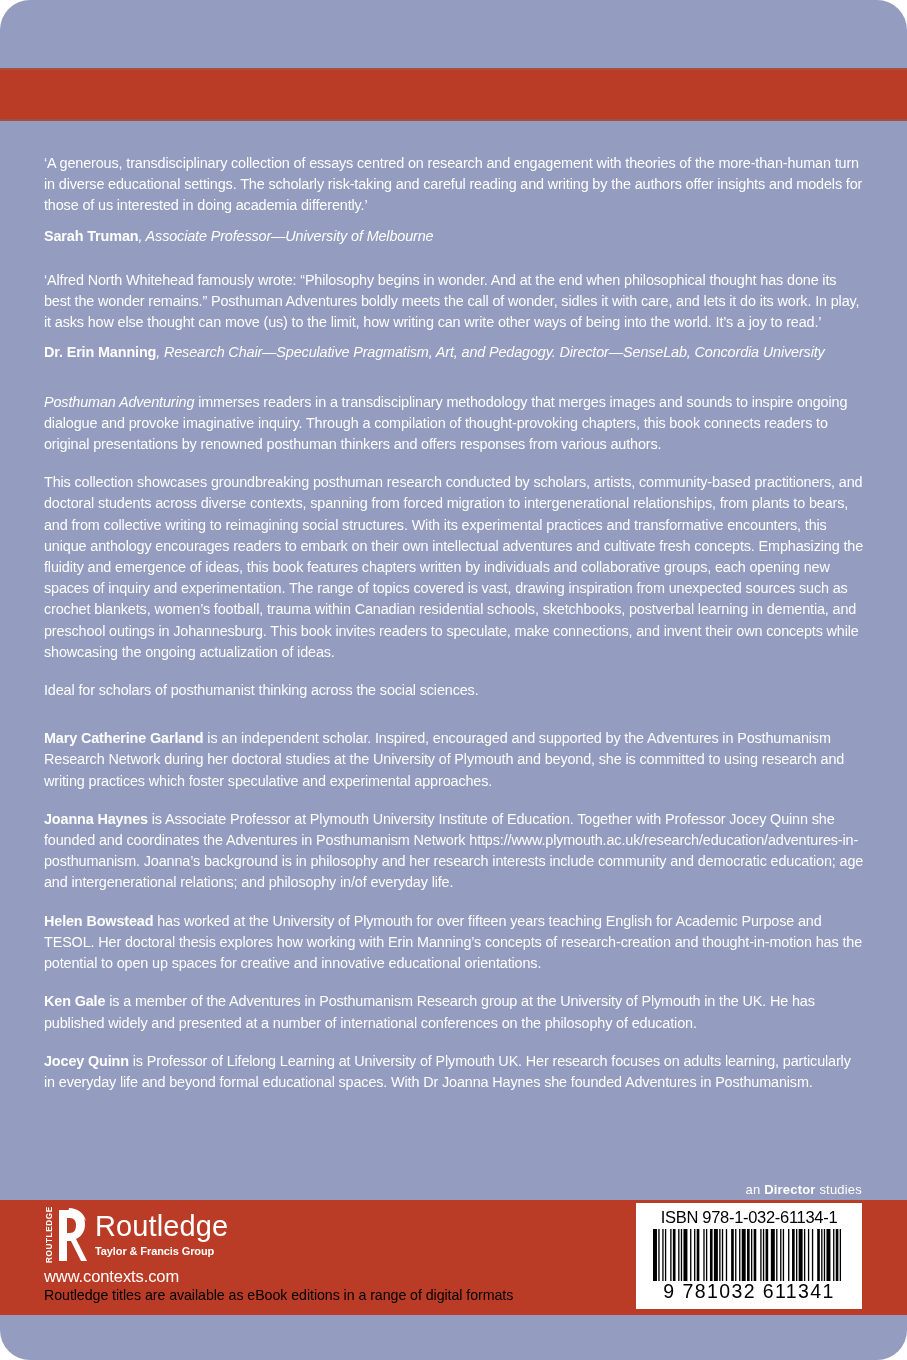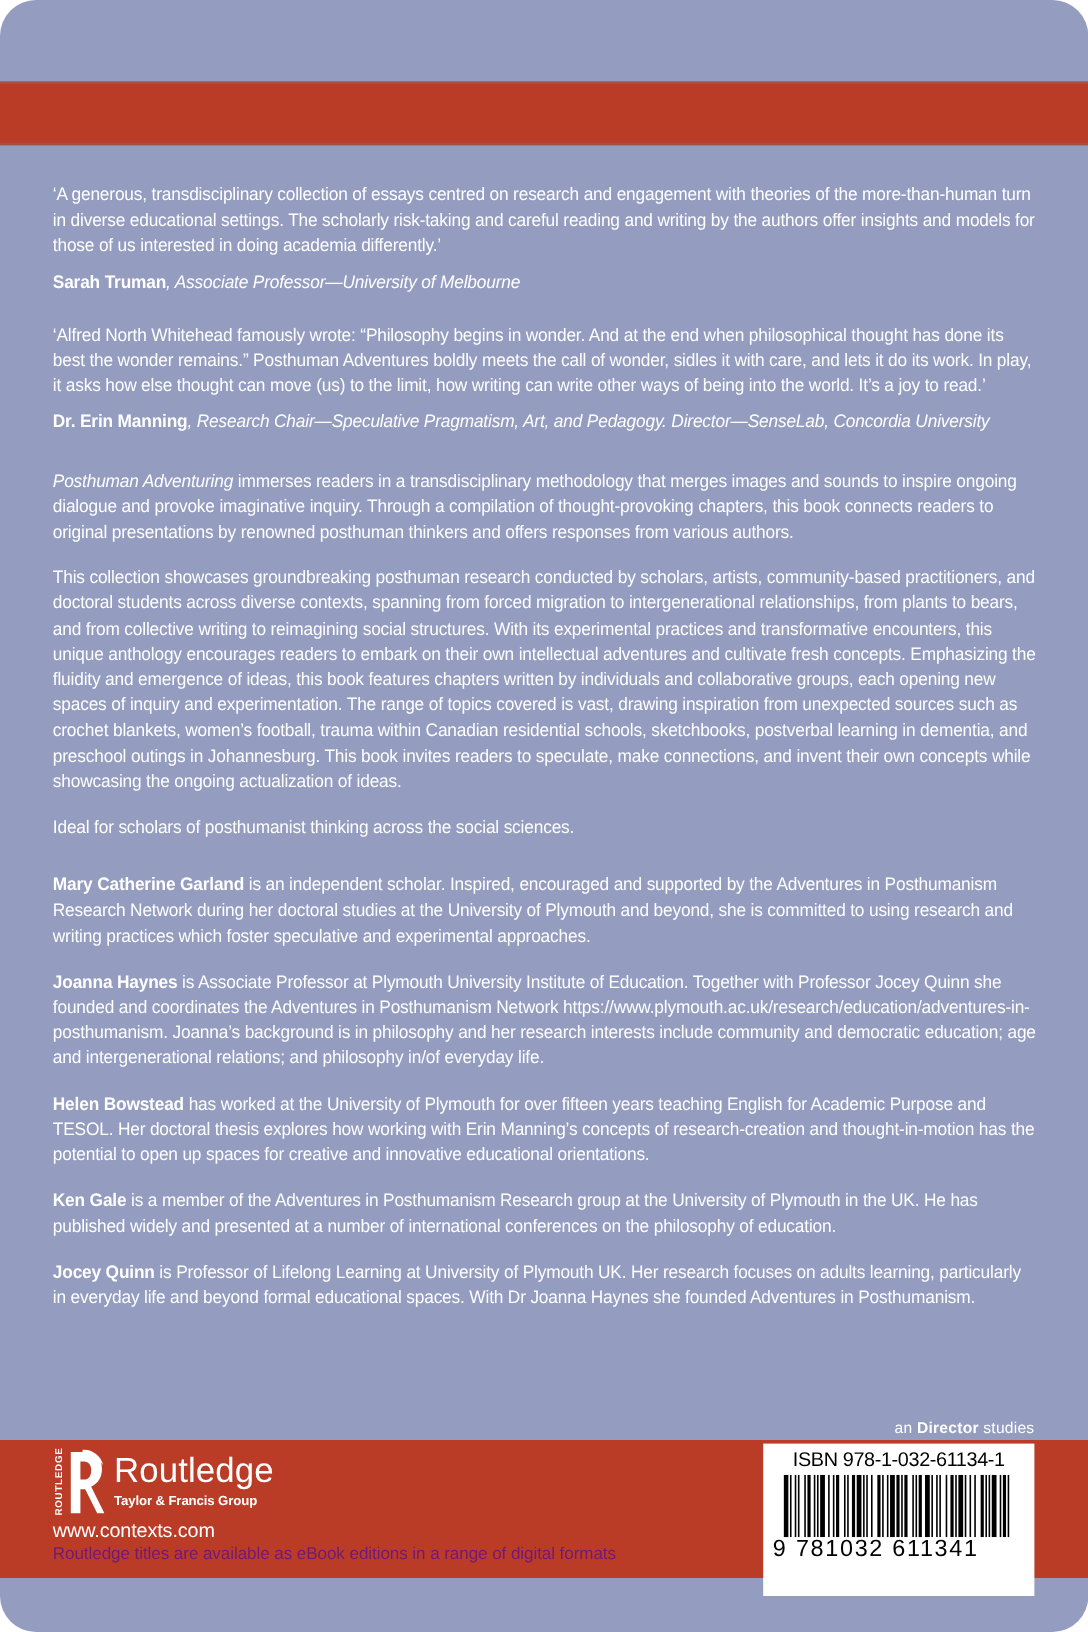--- a/index.html
+++ b/index.html
@@ -155,53 +155,53 @@
     font-size: 16.5px;
     line-height: 20px;
     margin-top: 3px;
     letter-spacing: -0.1px;
     font-family: "Liberation Sans", sans-serif;
   }
   .rl-ebook {
     position: absolute;
     left: 44px;
     top: 1287px;
-    color: #701a75;
+    color: #000000;
     font-size: 14.2px;
     letter-spacing: -0.05px;
     font-family: "Liberation Sans", sans-serif;
   }
 
   
   .isbn-box {
     position: absolute;
     left: 636px;
     top: 1203px;
     width: 226px;
-    height: 127px;
+    height: 106px;
     background: #ffffff;
     box-sizing: border-box;
     padding: 5px 8px 4px 8px;
   }
   .isbn-text {
     text-align: center;
     color: #000000;
     font-size: 16.5px;
     letter-spacing: -0.3px;
     line-height: 19px;
     font-family: "Liberation Sans", sans-serif;
   }
   .barcode-wrap {
     margin: 2px auto 0 auto;
     width: 192px;
     height: 52px;
     display: block;
   }
   .ean-text {
-    text-align: left;
+    text-align: center;
     color: #000000;
     font-size: 19.5px;
     letter-spacing: 1.4px;
     line-height: 22px;
     margin-top: -1px;
     font-family: "Liberation Sans", sans-serif;
   }
   .ean-text .lead { margin-right: 7px; }
 </style>
 </head>

